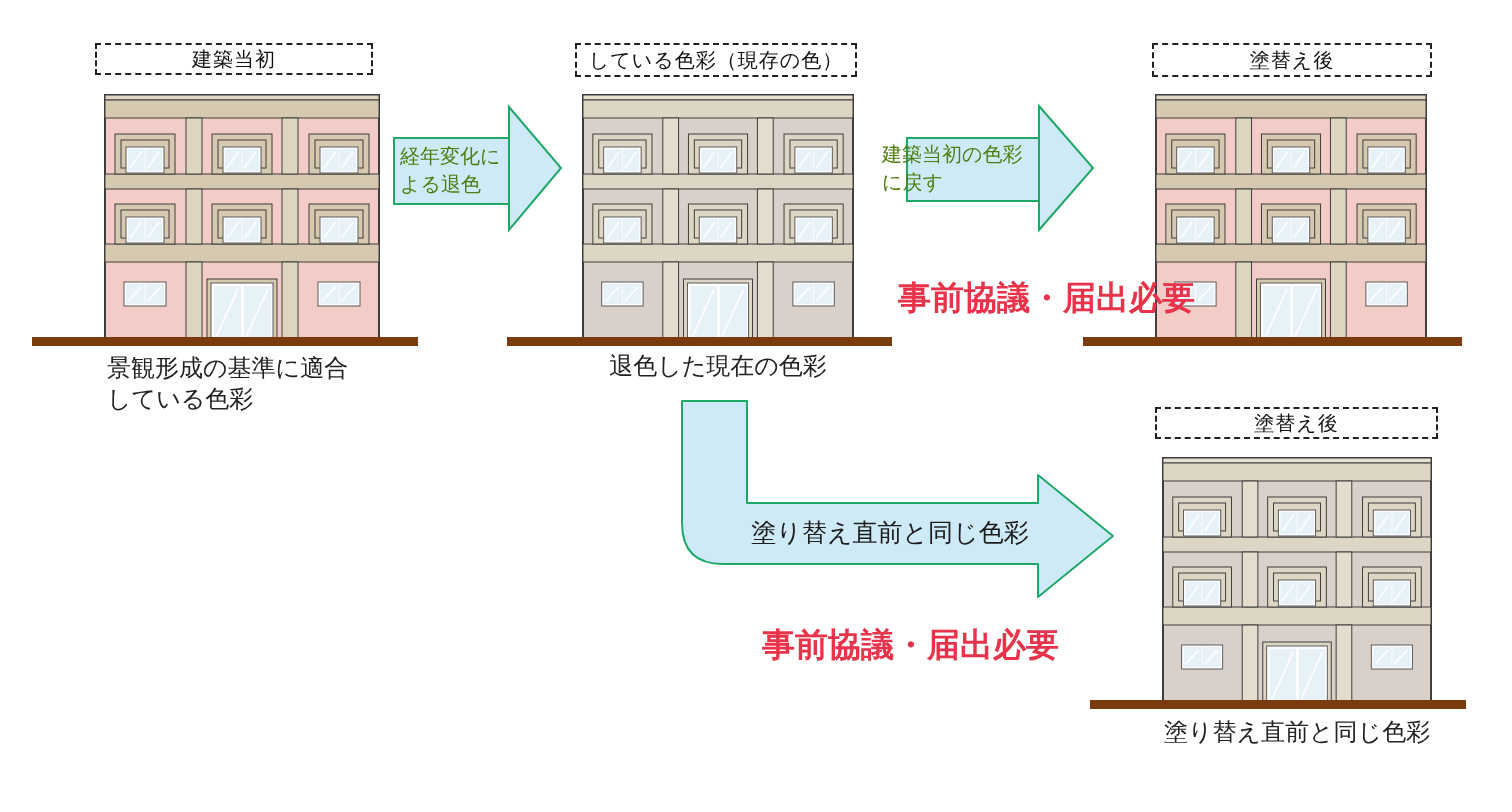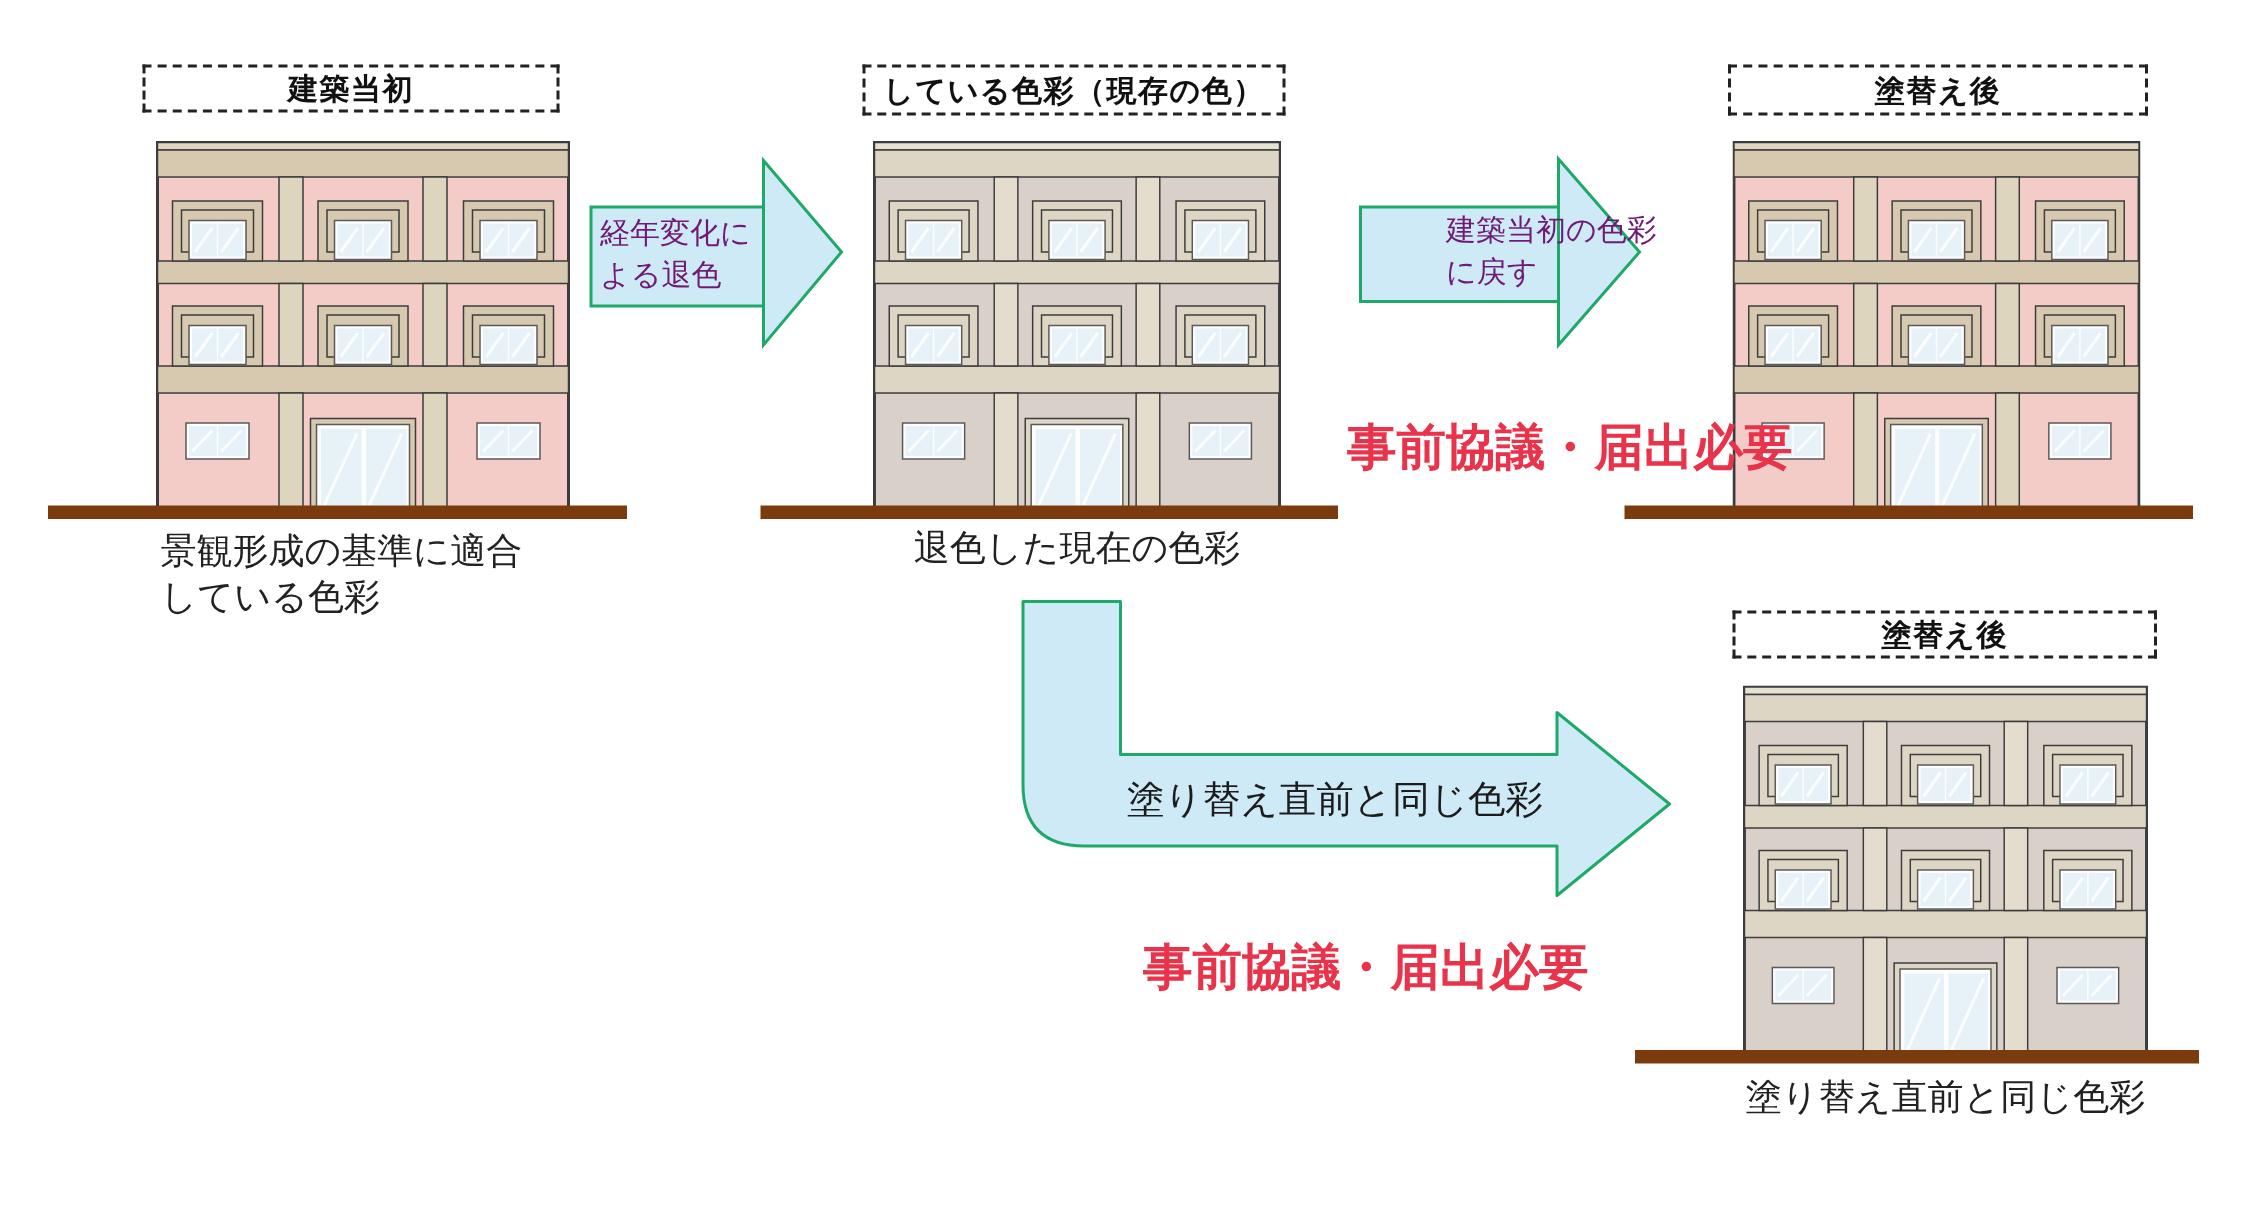--- a/index.html
+++ b/index.html
@@ -4,30 +4,30 @@
 <style>
   html,body{margin:0;padding:0;background:#fff;}
   #canvas{
     position:relative;width:1512px;height:812px;background:var(--bg,#fff);
     font-family:"Liberation Sans","DejaVu Sans",sans-serif;overflow:hidden;
   }
   .abs{position:absolute;}
   .stage-label{
     box-sizing:border-box;border:2px dashed #222;background:#fff;
     display:flex;align-items:center;justify-content:center;
-    font-size:20px;font-weight:bold;color:#111;letter-spacing:1px;
+    font-size:20px;font-weight:normal;color:#111;letter-spacing:1px;
   }
   .building{line-height:0;}
   .ground{background:var(--ground,#7a3c0e);}
   .caption{
     color:var(--ink,#222);font-size:24px;line-height:31px;white-space:pre-line;
   }
   .caption.center{text-align:center;}
   .arrow-label{
-    color:#701a75;font-size:20px;line-height:28px;white-space:pre-line;
+    color:#4d7c0f;font-size:20px;line-height:28px;white-space:pre-line;
   }
   .big-arrow-label{
     color:#1c1c1c;font-size:25px;text-align:center;white-space:pre-line;
   }
   .notice{
     color:var(--red,#e9334a);font-size:33px;font-weight:700;white-space:nowrap;margin-top:48px;
   }
   .notice.center{text-align:center;}
   svg{display:block;}
 </style>
@@ -348,21 +348,21 @@
     <polygon class="arrow-shape" points="119,7 171,68 119,130" stroke-width="2" fill="#cfeaf7" stroke="#1fa968"></polygon>
     <rect class="arrow-shape" x="4" y="38" width="115" height="66" stroke-width="2" fill="#cfeaf7" stroke="#1fa968"></rect>
   </svg>
   <div class="abs arrow-label" style="left:400px;top:142px;width:112px;">経年変化に
 よる退色</div>
 
   <svg class="abs" style="left:900px;top:98px;" width="200" height="140" viewBox="0 0 200 140">
     <polygon class="arrow-shape" points="139,8 193,70 139,132" stroke-width="2" fill="#cfeaf7" stroke="#1fa968"></polygon>
     <rect class="arrow-shape" x="7" y="40" width="132" height="63" stroke-width="2" fill="#cfeaf7" stroke="#1fa968"></rect>
   </svg>
-  <div class="abs arrow-label" style="left:964px;top:140px;width:150px;">建築当初の色彩
+  <div class="abs arrow-label" style="left:882px;top:140px;width:150px;">建築当初の色彩
 に戻す</div>
   <div class="abs notice" style="left:898px;top:228px;">事前協議・届出必要</div>
 
   <svg class="abs" style="left:675px;top:395px;" width="445" height="210" viewBox="0 0 445 210">
     <path class="arrow-shape" d="M 7 6 L 72 6 L 72 108 L 363 108 L 363 80 L 438 141 L 363 202 L 363 169 L 48 169 Q 7 169 7 128 Z" stroke-width="2" stroke-linejoin="round" fill="#cfeaf7" stroke="#1fa968"></path>
   </svg>
   <div class="abs big-arrow-label" style="left:740px;top:516px;width:300px;">塗り替え直前と同じ色彩</div>
   <div class="abs notice center" style="left:762px;top:575px;width:270px;">事前協議・届出必要</div>
 
 </div>

